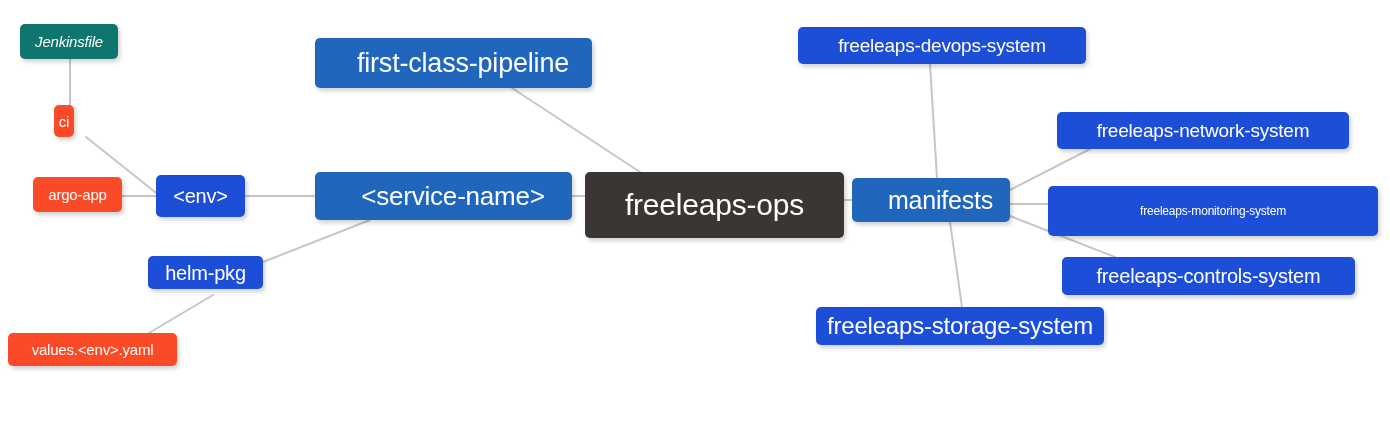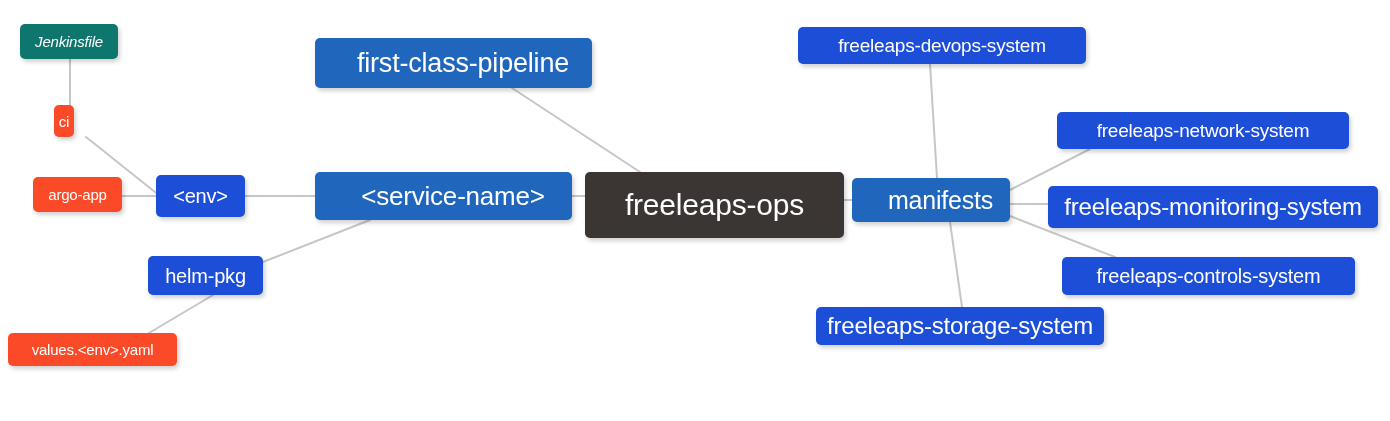--- a/index.html
+++ b/index.html
@@ -71,21 +71,21 @@
       </div>
       <div class="node n-red" style="left: 54px; top: 105px; width: 16px; height: 32px; font-size: 15px;">
         <span>ci</span>
       </div>
       <div class="node n-red" style="left: 33px; top: 177px; width: 89px; height: 35px; font-size: 15px;">
         <span>argo-app</span>
       </div>
       <div class="node n-green" style="left: 156px; top: 175px; width: 89px; height: 42px; font-size: 20px;">
         <span>&lt;env&gt;</span>
       </div>
-      <div class="node n-green" style="left: 148px; top: 256px; width: 115px; height: 39px; font-size: 20px;">
+      <div class="node n-green" style="left: 148px; top: 256px; width: 115px; height: 33px; font-size: 20px;">
         <span>helm-pkg</span>
       </div>
       <div class="node n-red" style="left: 8px; top: 333px; width: 169px; height: 33px; font-size: 15px;">
         <span>values.&lt;env&gt;.yaml</span>
       </div>
       <div class="node n-blue" style="left: 315px; top: 38px; width: 277px; height: 50px; font-size: 27px;">
         <span>first-class-pipeline</span>
       </div>
       <div class="node n-blue" style="left: 315px; top: 172px; width: 257px; height: 48px; font-size: 26px;">
         <span>&lt;service-name&gt;</span>
@@ -95,21 +95,21 @@
       </div>
       <div class="node n-blue" style="left: 852px; top: 178px; width: 158px; height: 44px; font-size: 25px;">
         <span>manifests</span>
       </div>
       <div class="node n-green" style="left: 798px; top: 27px; width: 288px; height: 37px; font-size: 19px;">
         <span>freeleaps-devops-system</span>
       </div>
       <div class="node n-green" style="left: 1057px; top: 112px; width: 292px; height: 37px; font-size: 19px;">
         <span>freeleaps-network-system</span>
       </div>
-      <div class="node n-green" style="left: 1048px; top: 186px; width: 330px; height: 42px; font-size: 24px; text-align: center;">
+      <div class="node n-green" style="left: 1048px; top: 186px; width: 330px; height: 50px; font-size: 12px; text-align: center;">
         <span>freeleaps-monitoring-system</span>
       </div>
       <div class="node n-green" style="left: 1062px; top: 257px; width: 293px; height: 38px; font-size: 20px;">
         <span>freeleaps-controls-system</span>
       </div>
       <div class="node n-green" style="left: 816px; top: 307px; width: 288px; height: 38px; font-size: 24px;">
         <span>freeleaps-storage-system</span>
       </div>
     </div>
 </div>

